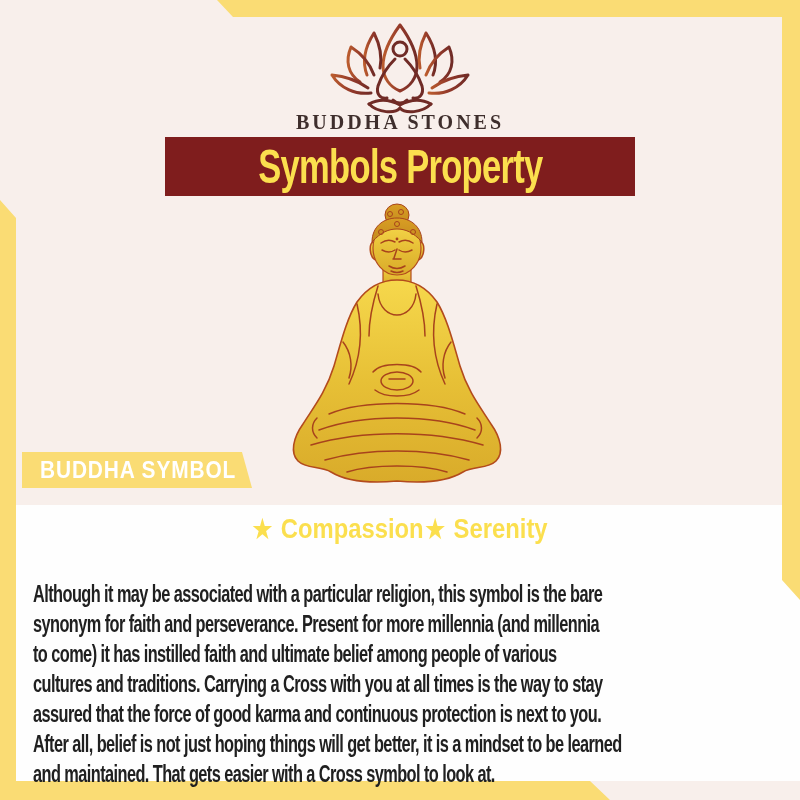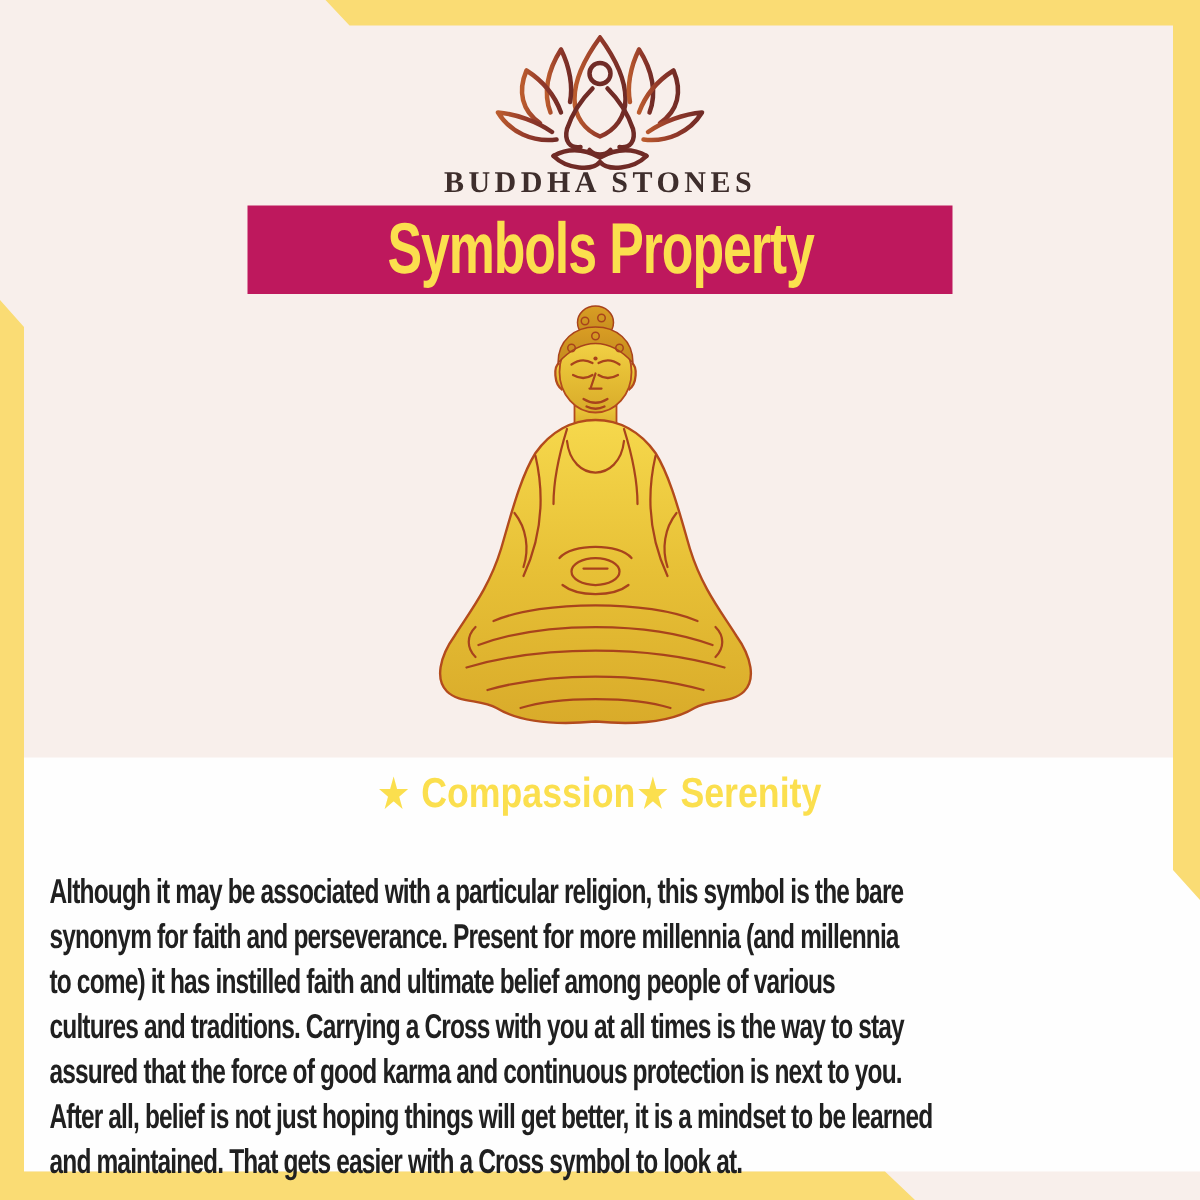--- a/index.html
+++ b/index.html
@@ -7,21 +7,21 @@
   .canvas{position:relative;width:800px;height:800px;background:#f8efeb;overflow:hidden;}
 
   .frame-svg{position:absolute;left:0;top:0;width:800px;height:800px;pointer-events:none;}
 
   .logo{position:absolute;left:325px;top:20px;width:150px;height:95px;}
   .brand{position:absolute;left:0;top:111px;width:800px;text-align:center;
          font-family:"Liberation Serif",serif;font-size:20px;font-weight:600;
          letter-spacing:3px;color:#3e2e2c;}
 
   .title-box{position:absolute;left:165px;top:137px;width:470px;height:59px;
-             background:#be185d;display:flex;align-items:center;justify-content:center;}
+             background:#7f1d1d;display:flex;align-items:center;justify-content:center;}
   .title-text{font-size:48px;font-weight:bold;color:#fbdf4e;letter-spacing:-1px;
               white-space:nowrap;transform:scaleX(0.72);}
 
   .buddha{position:absolute;left:277px;top:202px;width:240px;height:290px;}
 
   .badge{position:absolute;left:22px;top:452px;width:230px;height:36px;background:#fadc74;
          clip-path:polygon(0 0,calc(100% - 10px) 0,100% 100%,0 100%);
          display:flex;align-items:center;padding-left:0;}
   .badge-label{font-size:24px;font-weight:bold;color:#ffffff;white-space:nowrap;
                transform:scaleX(0.87);transform-origin:0 50%;margin-left:18px;letter-spacing:1px;}
@@ -143,20 +143,23 @@
         <path d="M42,228 C85,212 155,212 198,228"></path>
         <path d="M34,243 C85,228 155,228 206,243"></path>
         <path d="M48,258 C90,246 150,246 192,258"></path>
         <path d="M70,270 C95,262 145,262 170,270"></path>
         <path d="M40,216 C34,222 34,230 40,236"></path>
         <path d="M200,216 C206,222 206,230 200,236"></path>
       </g>
     </svg>
   </div>
 
+  <div class="badge">
+    <span class="badge-label">BUDDHA SYMBOL</span>
+  </div>
 
   <div class="traits">
     <span class="star first">★</span>
     <span class="trait">Compassion</span>
     <span class="star second">★</span>
     <span class="trait">Serenity</span>
   </div>
 
   <div class="para">
     <div class="line">Although it may be associated with a particular religion, this symbol is the bare</div>

